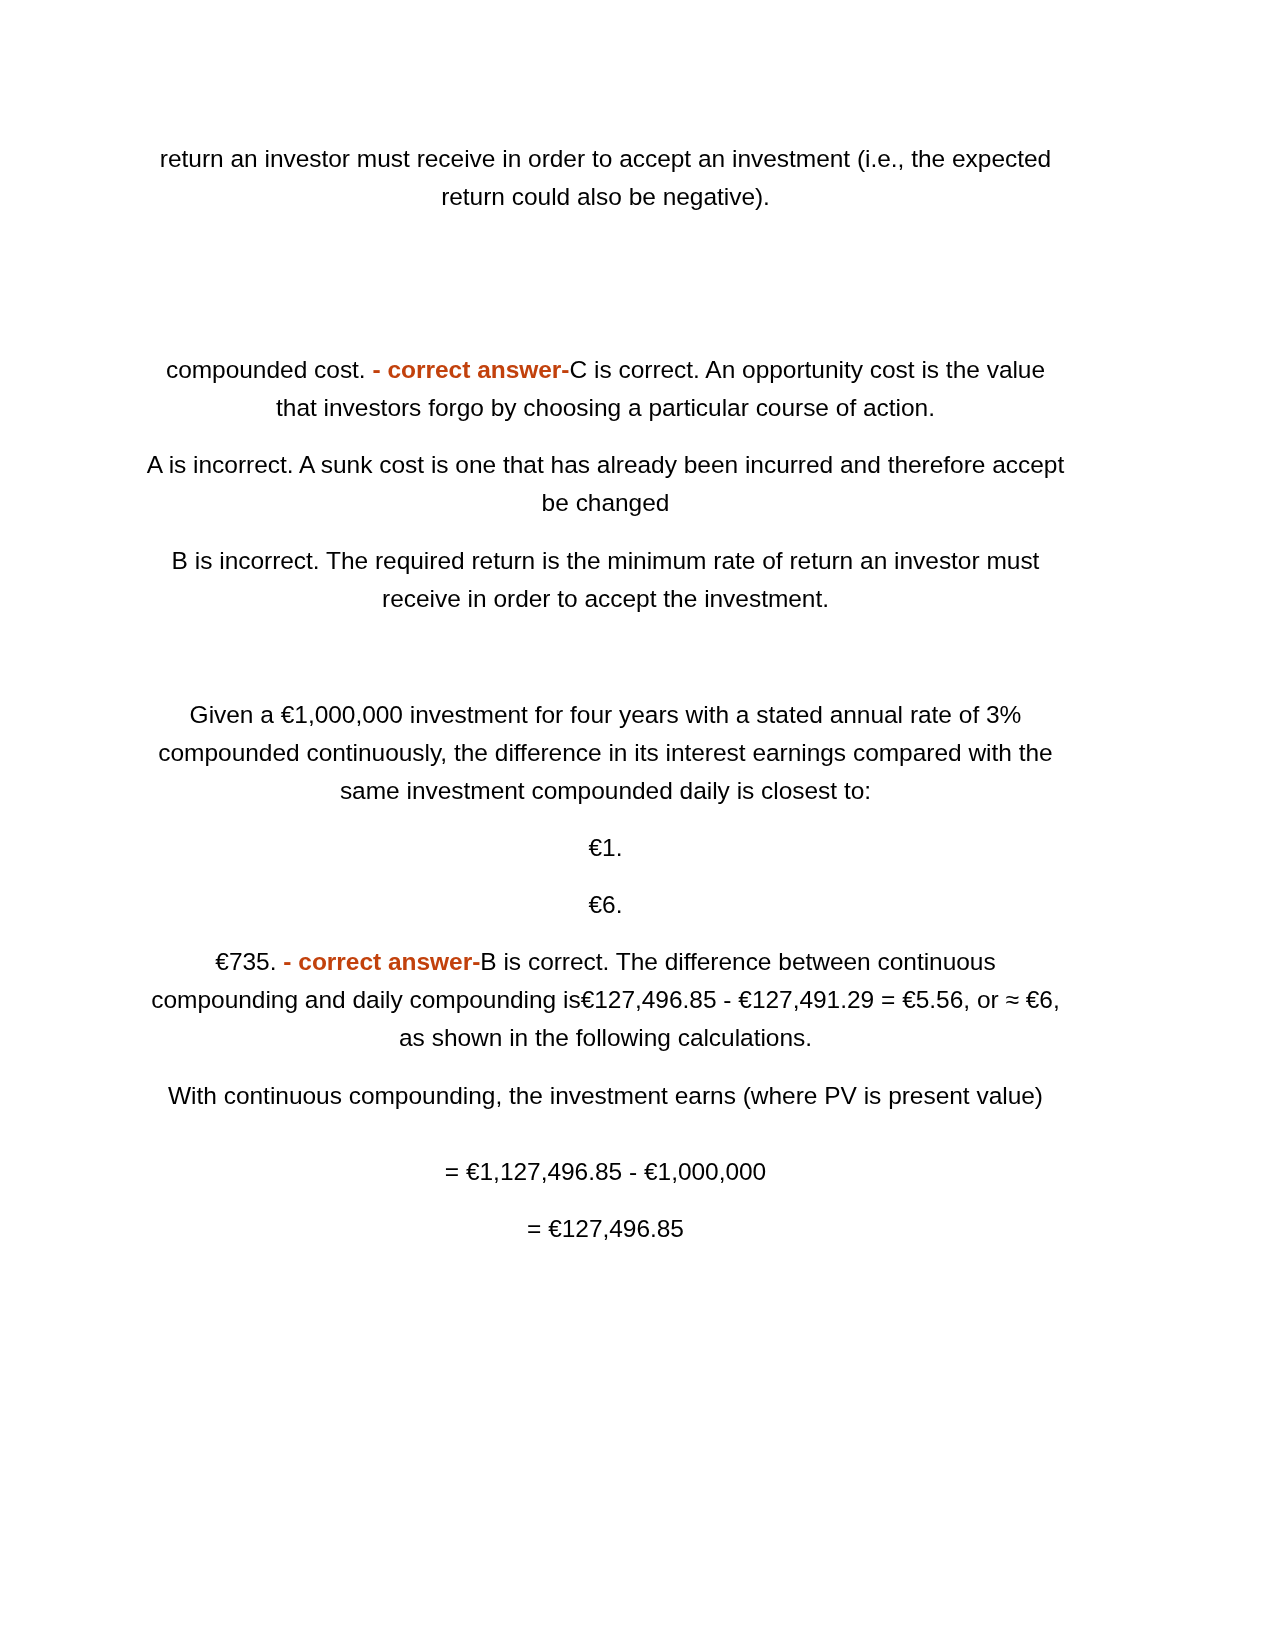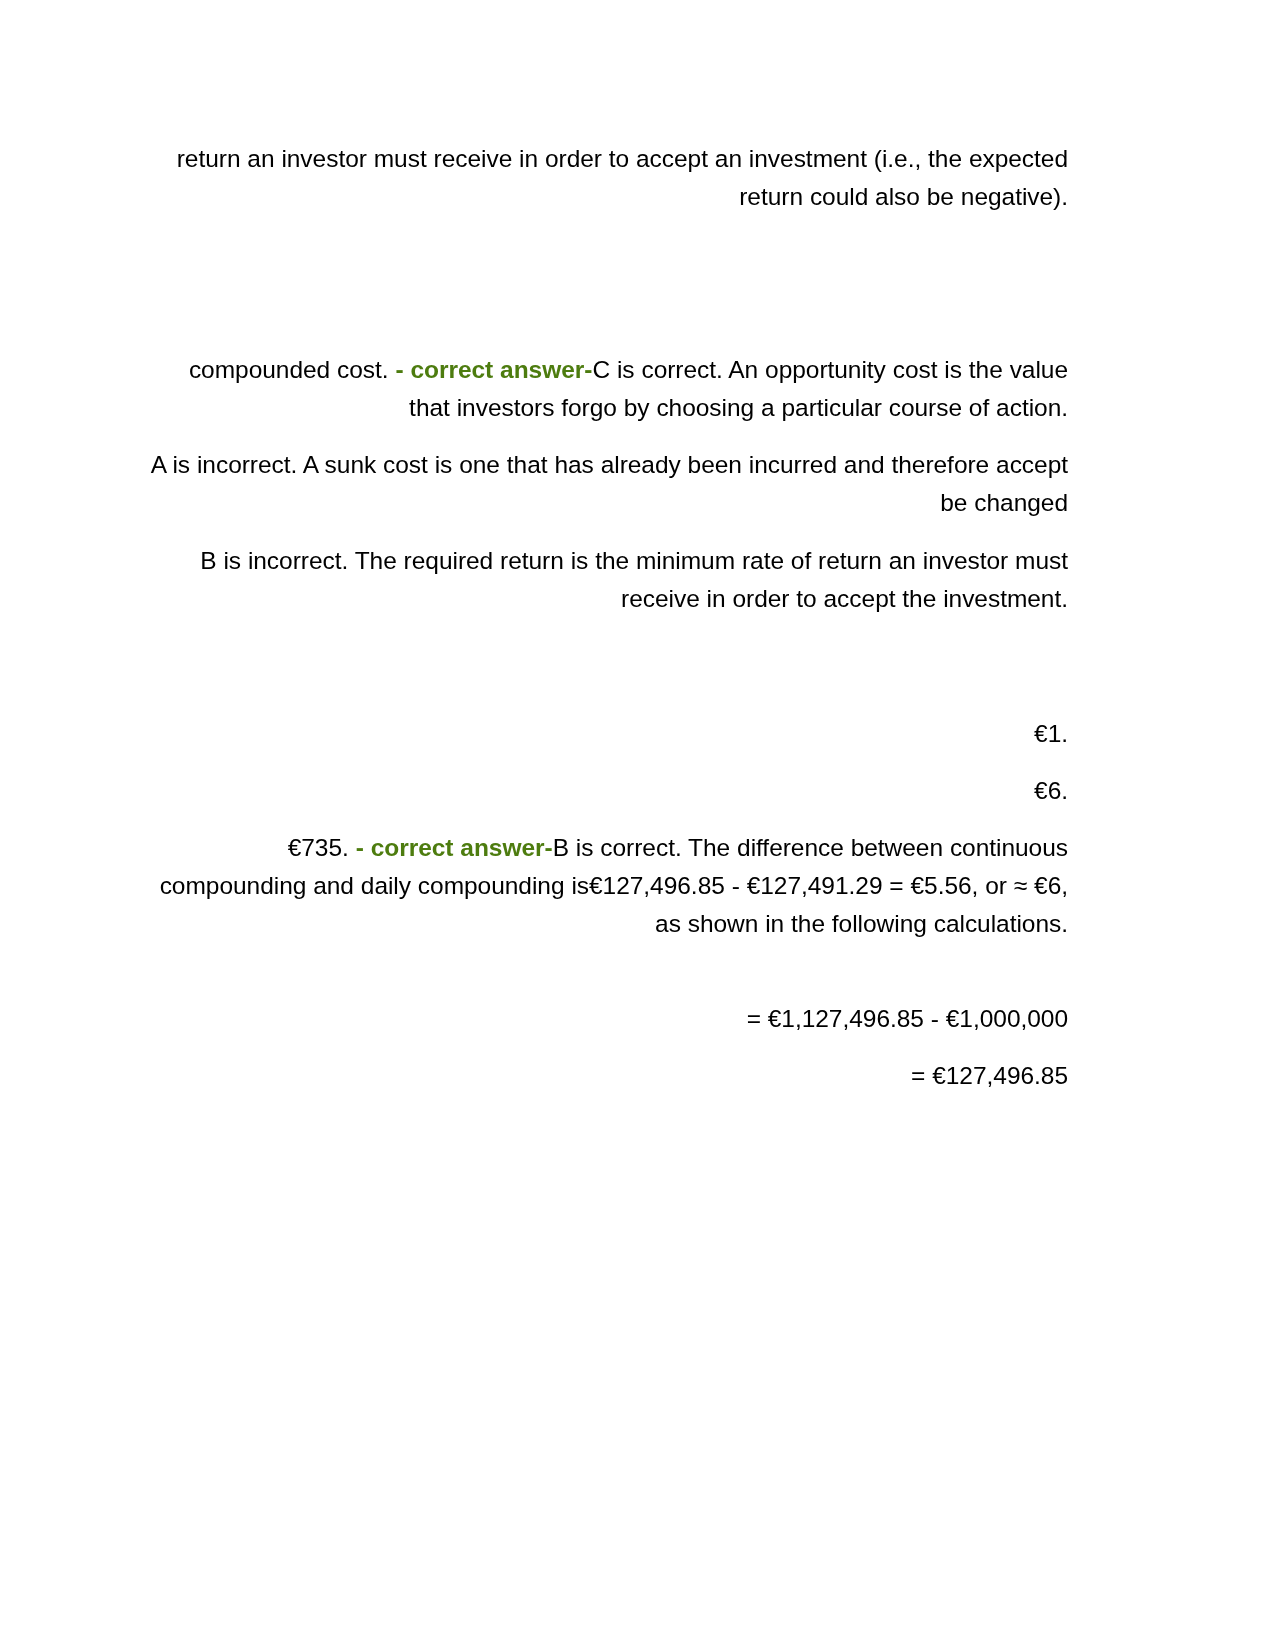--- a/index.html
+++ b/index.html
@@ -23,30 +23,30 @@
     padding: 140px 178px 0 143px;
   }
   .doc-body {
     width: 925px;
   }
   p.para {
     margin: 0 0 0 0;
     font-size: 24.5px;
     line-height: 1.555;
     color: #000000;
-    text-align: right;
+    text-align: center;
     letter-spacing: -0.04px;
     word-spacing: 0.1px;
   }
   
   .gap-sm { height: 19px; }
   .gap-lg { height: 78px; }
 
   .correct-answer {
-    color: #4d7c0f;
+    color: #c2410c;
     font-weight: bold;
   }
   .eq-line {
     white-space: nowrap;
   }
 </style>
 </head>
 <body>
 
 <div class="page">
@@ -70,35 +70,37 @@
     <div class="gap-sm"></div>
 
     <p class="para">A is incorrect. A sunk cost is one that has already been incurred and therefore accept be changed</p>
 
     <div class="gap-sm"></div>
 
     <p class="para">B is incorrect. The required return is the minimum rate of return an investor must receive in order to accept the investment.</p>
 
     <div class="gap-lg"></div>
 
+    <p class="para">Given a €1,000,000 investment for four years with a stated annual rate of 3% compounded continuously, the difference in its interest earnings compared with the same investment compounded daily is closest to:</p>
 
     <div class="gap-sm"></div>
 
     <p class="para">€1.</p>
 
     <div class="gap-sm"></div>
 
     <p class="para">€6.</p>
 
     <div class="gap-sm"></div>
 
     <p class="para"><span>€735. </span><span class="correct-answer">- correct answer-</span><span>B is correct. The difference between continuous compounding and daily compounding is€127,496.85 - €127,491.29 = €5.56, or ≈ €6, as shown in the following calculations.</span></p>
 
     <div class="gap-sm"></div>
 
+    <p class="para">With continuous compounding, the investment earns (where PV is present value)</p>
 
     <div class="gap-sm"></div>
 
 
     <div class="gap-sm"></div>
 
     <p class="para eq-line">= €1,127,496.85 - €1,000,000</p>
 
     <div class="gap-sm"></div>
 

